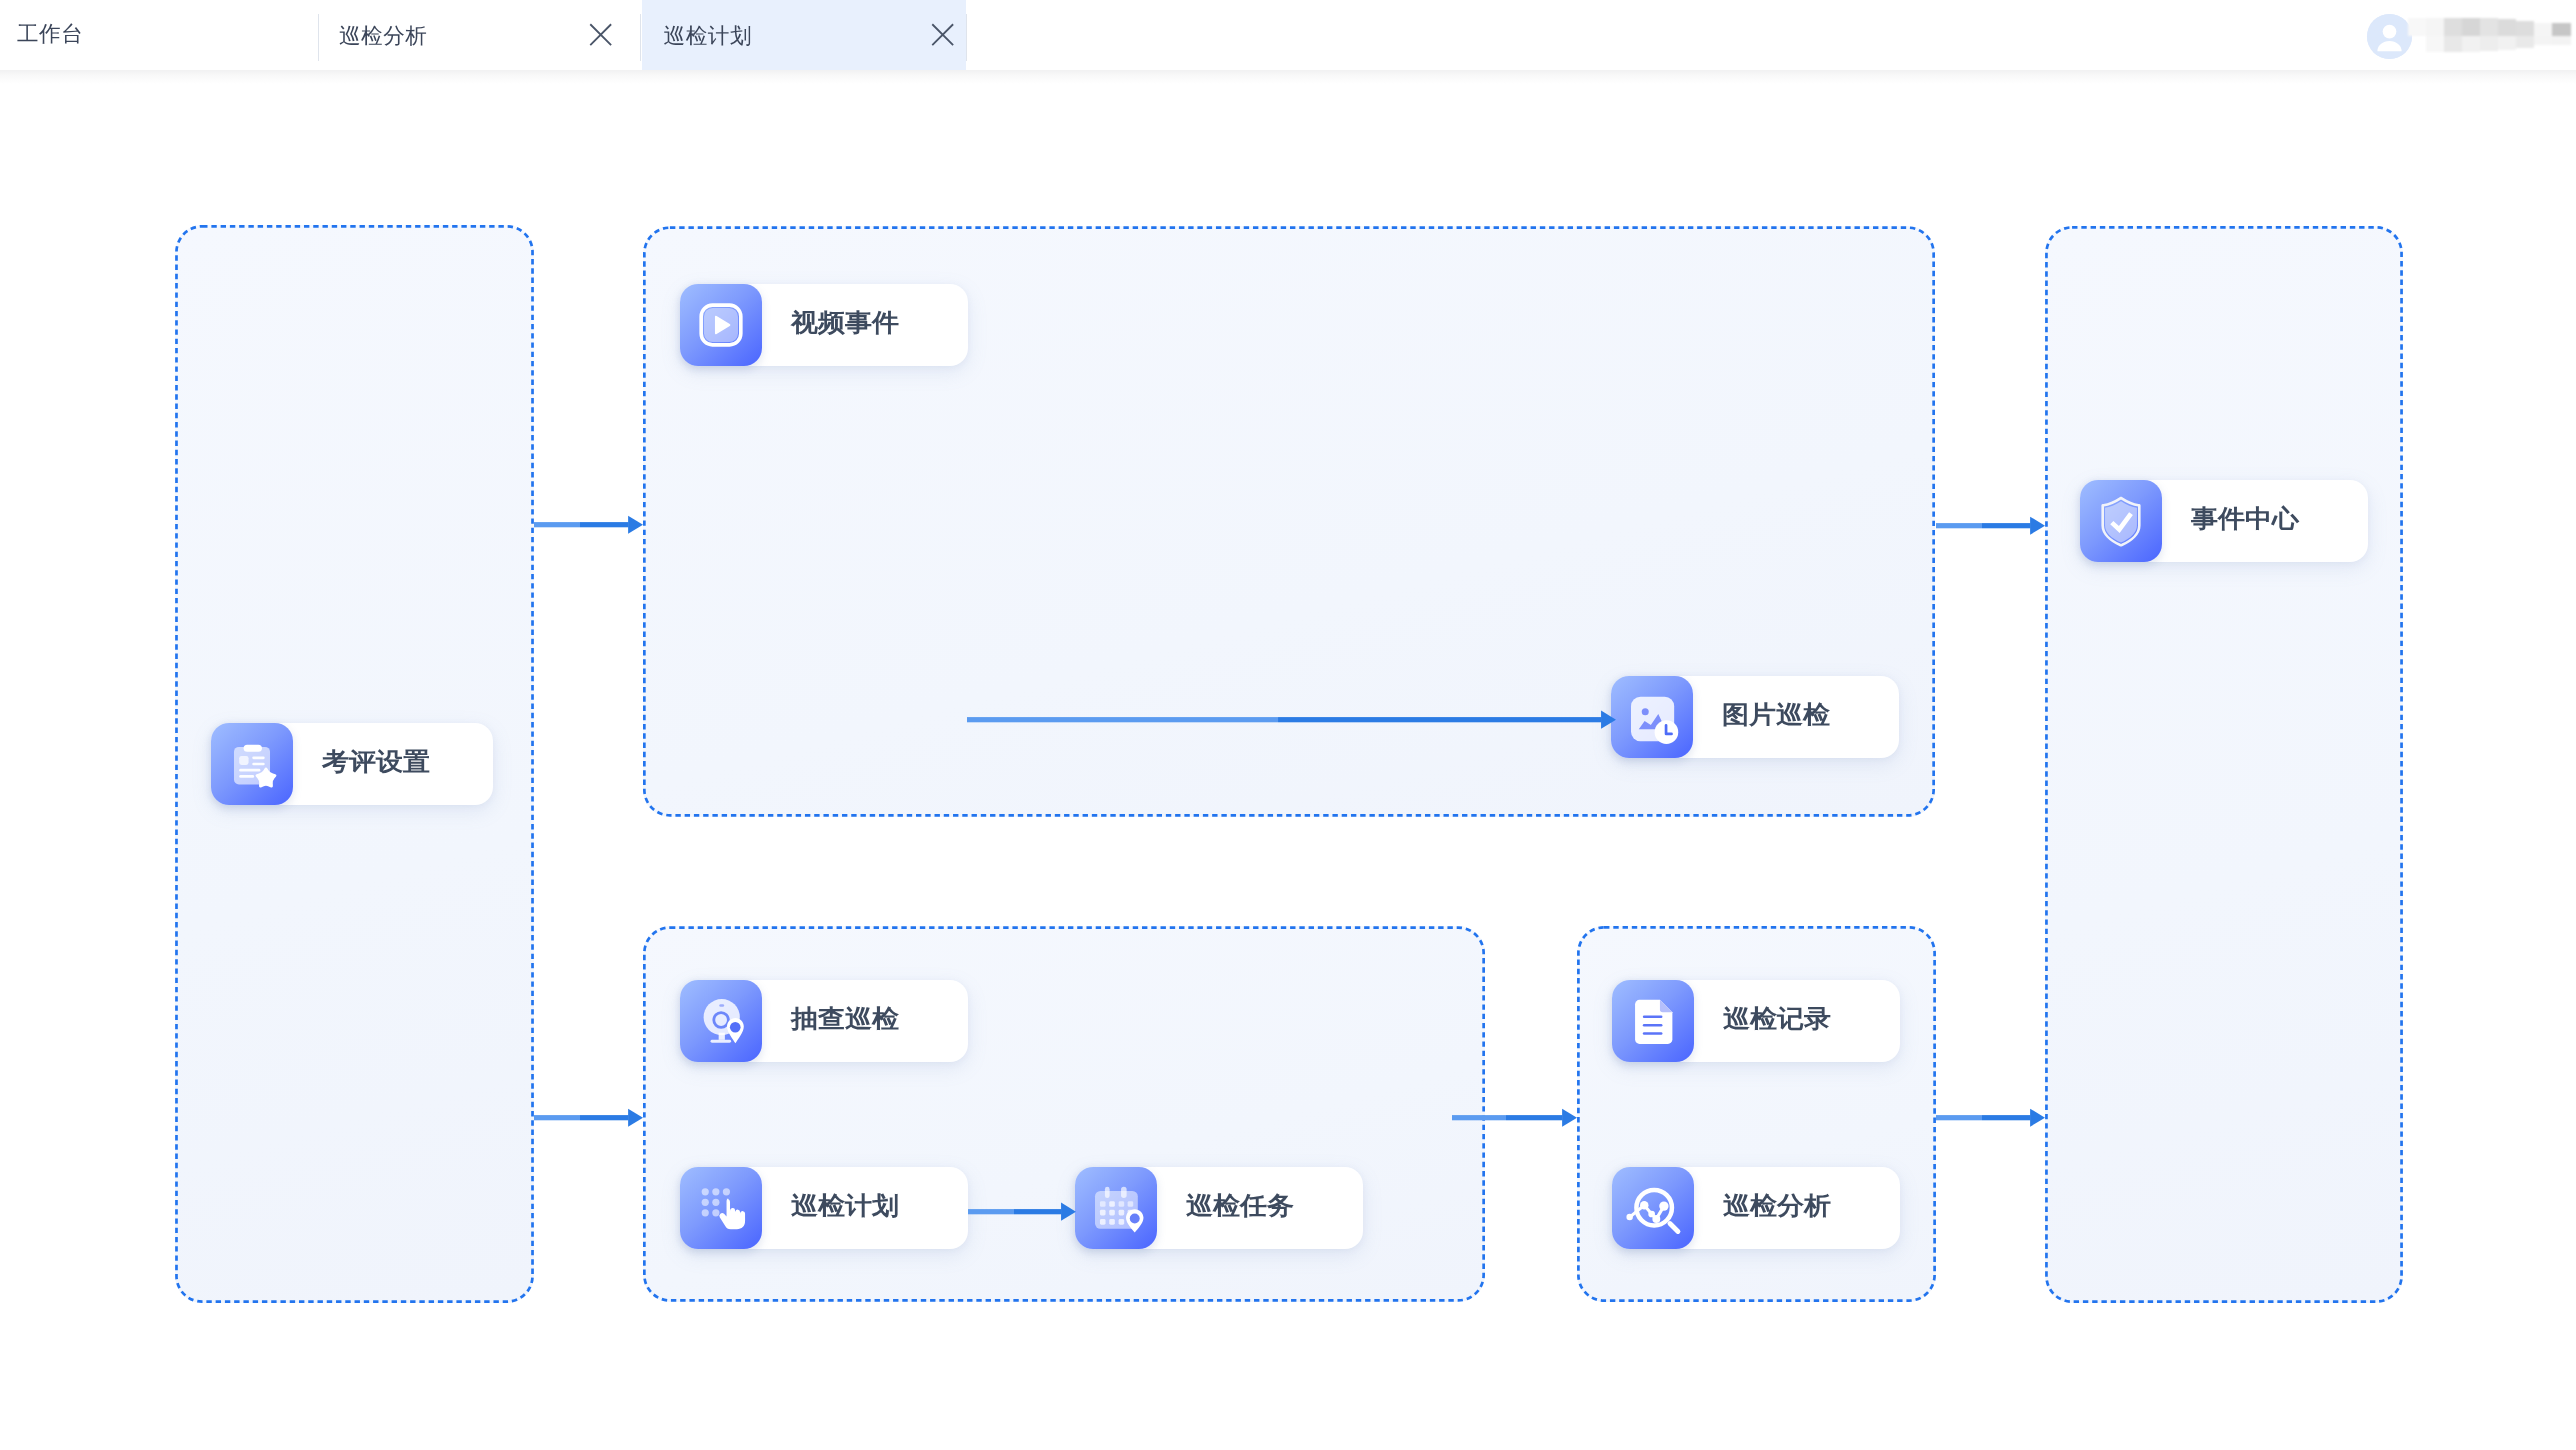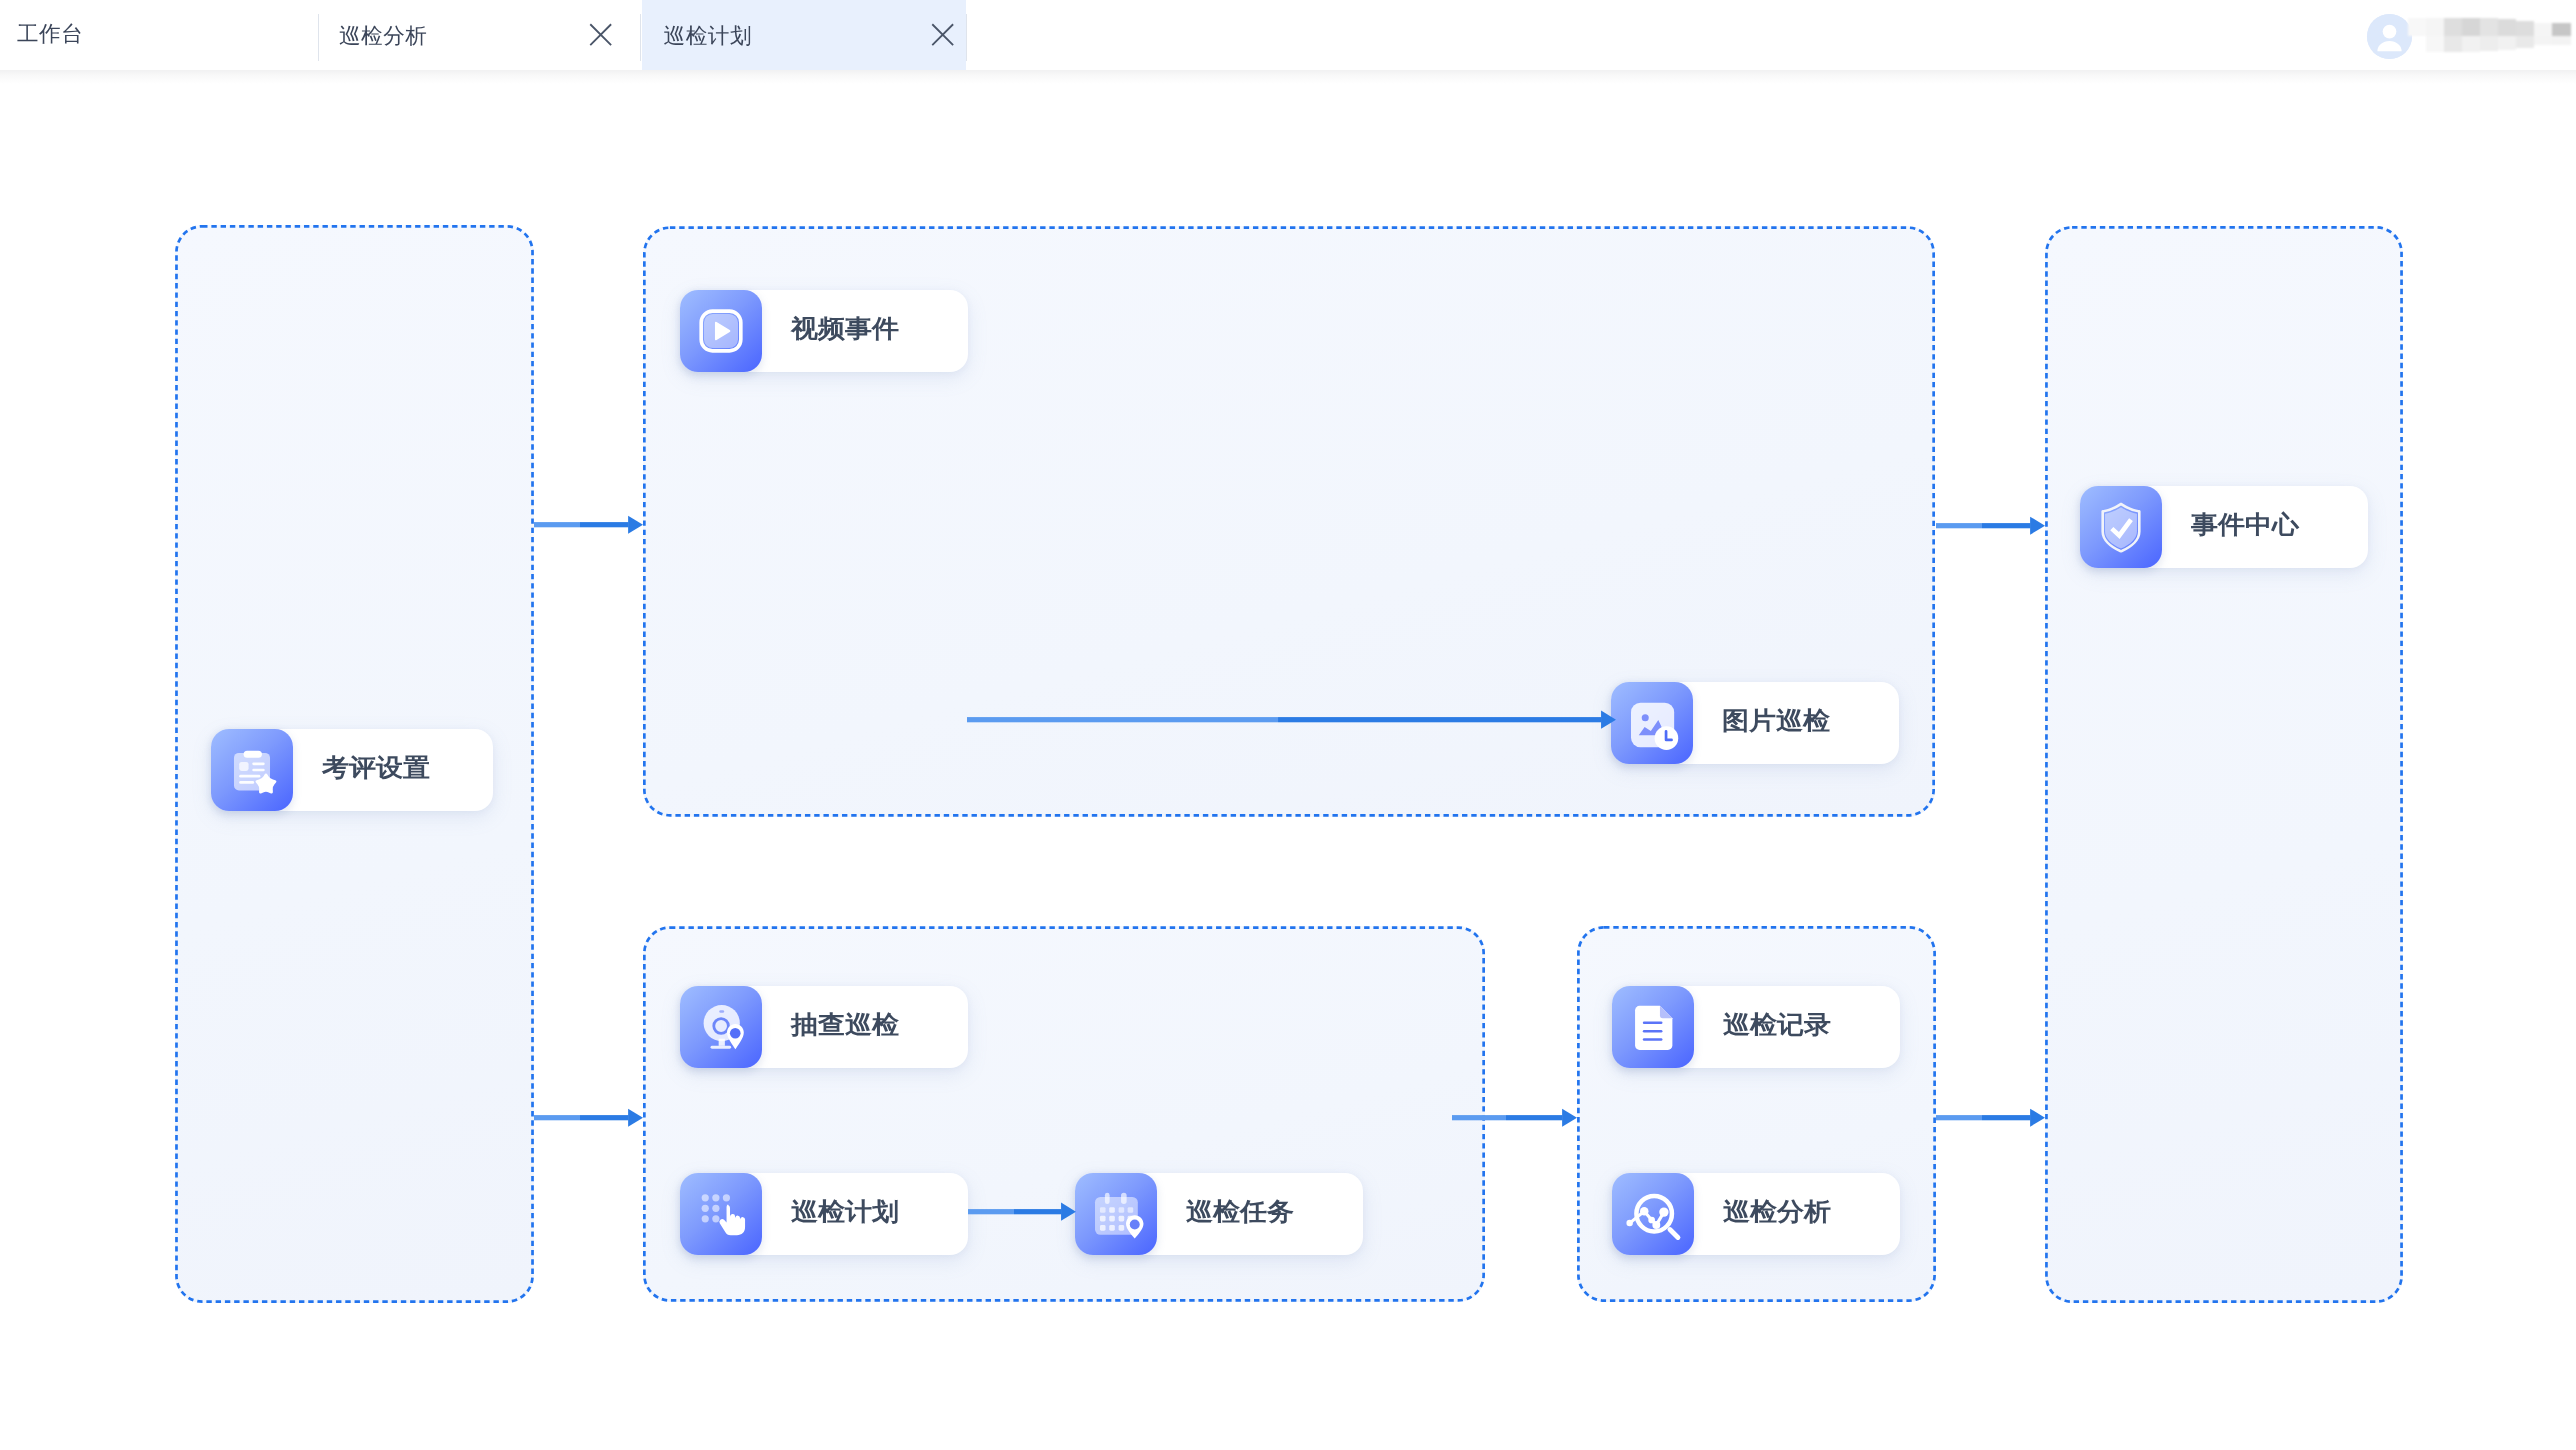--- a/index.html
+++ b/index.html
@@ -27,21 +27,21 @@
 
   .group {
     position:absolute;
     border-radius:27px;
     background: linear-gradient(165deg, #f5f8fe 0%, #f2f6fd 60%, #f0f4fc 100%);
   }
   .group .gdash { position:absolute; left:0; top:0; width:100%; height:100%; }
   .group .gdash rect { fill:none; stroke:#2274ee; stroke-width:3; stroke-dasharray:6.0 4.3; }
 
   
-  .card { position:absolute; height:64px;margin-top:6px; }
+  .card { position:absolute; height:64px; }
   .card .cbody {
     position:absolute; left:0; top:0; height:82px; width:100%;
     background:#fff; border-radius:18px;
     box-shadow: 0 6.3px 20px rgba(123,146,192,.15), 0 1.8px 6.3px rgba(123,146,192,.08);
   }
   .card .cicon {
     position:absolute; left:0; top:0; width:82px; height:82px;
     border-radius:18px;
     background: linear-gradient(137deg, #9fbdff 0%, #7e9afd 45%, #4a65ff 100%);
     box-shadow: 0 3.6px 9px rgba(120,140,185,.22);

